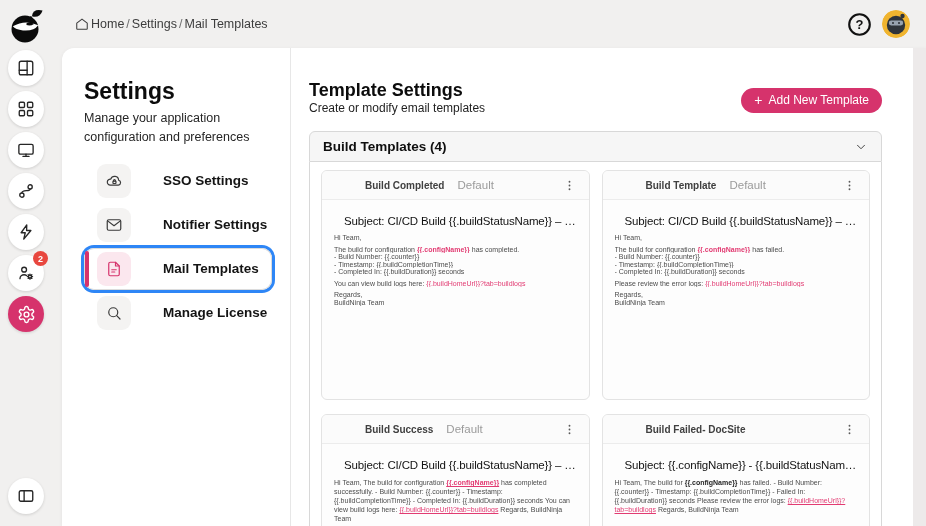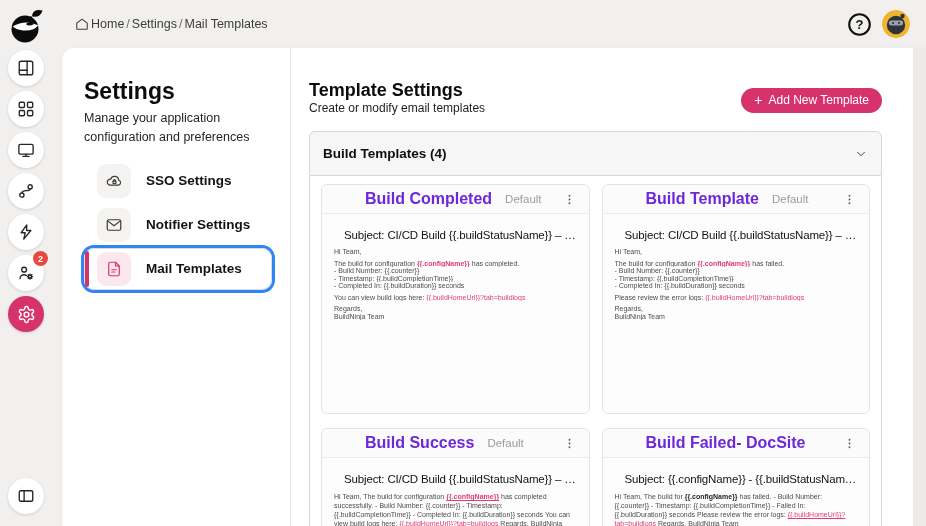--- a/index.html
+++ b/index.html
@@ -41,21 +41,21 @@
   
   .panel { position:absolute; left:62px; top:48px; right:0; bottom:0; background:#fff;
            border-radius:12px 0 0 0; box-shadow:0 1px 4px rgba(0,0,0,.06); display:flex; }
   .page-scrollbar { position:absolute; right:0; top:0; bottom:0; width:13px; background:#edeaea; z-index:2; }
 
   
   .settings-col { width:229px; flex-shrink:0; border-right:1px solid #e7e7e7; padding:30px 18px 0 22px; }
   .settings-title { font-size:23px; font-weight:700; color:#0c0c0c; }
   .settings-sub { font-size:12.5px; color:#262626; line-height:1.55; margin-top:4px; width:200px; }
   .nav { margin-top:12px; display:flex; flex-direction:column; gap:2px; }
-  .nav-item { height:42px; border-radius:10px; display:flex; align-items:center; gap:15px;
+  .nav-item { height:42px; border-radius:10px; display:flex; align-items:center; gap:32px;
               padding-left:13px; position:relative; cursor:pointer; background:transparent; border:none; text-align:right; }
   .chip { width:34px; height:34px; border-radius:9px; background:#f4f3f2; display:flex;
           align-items:center; justify-content:center; flex-shrink:0; }
   .chip svg { stroke:#3a3a3a; fill:none; stroke-width:1.6; stroke-linecap:round; stroke-linejoin:round; }
   .nav-label { font-size:13.5px; font-weight:600; color:#141414; }
   .nav-item.active { box-shadow:0 0 0 3px #2e86f6, inset 0 0 0 1px #dcdcdc; background:#fff; }
   .nav-item.active::before { content:""; position:absolute; left:1px; top:3px; bottom:3px;
                              width:4px; border-radius:3px; background:#d6336c; }
   .nav-item.active .chip { background:#fbe7ee; }
   .nav-item.active .chip svg { stroke:#d6336c; }
@@ -65,33 +65,33 @@
   .content-header { display:flex; justify-content:space-between; align-items:center; }
   .c-title { font-size:18px; font-weight:700; color:#0c0c0c; }
   .c-sub { font-size:12px; color:#1e1e1e; }
   .add-btn { background:#d6336c; color:#fff; height:25px; border-radius:14px; border:none;
              display:flex; align-items:center; gap:6px; padding:0 13px; font-size:12px;
              font-family:inherit; cursor:pointer; margin-top:5px; flex-shrink:0; }
   .add-btn .plus { font-size:14px; line-height:1; font-weight:400; }
 
   
   .accordion { margin-top:16px; }
-  .acc-header { height:45px; background:#f6f6f6; border:1px solid #d8d8d8; border-radius:6px 6px 0 0;
+  .acc-header { height:31px; background:#f6f6f6; border:1px solid #d8d8d8; border-radius:6px 6px 0 0;
                 display:flex; align-items:center; padding:8px 13px; cursor:pointer; }
   .acc-title { font-size:13.5px; font-weight:700; color:#0f0f0f; }
   .acc-chevron { margin-left:auto; }
   .acc-chevron svg { stroke:#444; fill:none; stroke-width:1.7; stroke-linecap:round; stroke-linejoin:round; }
   .acc-body { border:1px solid #d8d8d8; border-top:none; background:#fff; padding:8px 11px 11px;
               display:grid; grid-template-columns:1fr 1fr; gap:14px 12px; }
 
   
   .card { border:1px solid #e3e3e3; border-radius:6px; background:#fdfdfd; overflow:hidden; height:230px; }
   .card-head { height:29px; display:flex; align-items:center; padding:0 11px;
                border-bottom:1px solid #ececec; background:#fbfbfb; }
-  .card-name { font-size:16px; font-weight:700; color:#6d28d9;padding-left:32px; }
+  .card-name { font-size:10px; font-weight:700; color:#404040;padding-left:32px; }
   .card-badge { font-size:11.5px; color:#9b9b9b; margin-left:13px; }
   .kebab { margin-left:auto; background:transparent; border:none; padding:2px; cursor:pointer; display:flex; }
   .card-subject { font-size:11.5px; letter-spacing:-0.15px; color:#121212; margin:15px 12px 7px;
                   padding-left:10px; white-space:nowrap; overflow:hidden; text-overflow:ellipsis; }
   .card-body { margin:7px 12px; color:#4c4c4c; }
   .bline { font-size:7px; line-height:7.5px; white-space:nowrap; overflow:hidden; }
   .bline.blank { height:4px; }
   .bline.wrap { white-space:normal; overflow:visible; line-height:9px; }
   .seg-link { color:#e23b72; text-decoration:underline; cursor:pointer; }
   .seg-linkbold { color:#e23b72; text-decoration:underline; font-weight:700; cursor:pointer; }
@@ -231,20 +231,29 @@
         <span class="chip">
           <svg width="18" height="18" viewBox="0 0 24 24">
               <path d="M14 3H7a2 2 0 0 0-2 2v14a2 2 0 0 0 2 2h10a2 2 0 0 0 2-2V8z"></path>
               <path d="M14 3v5h5"></path>
               <line x1="9" y1="13" x2="15" y2="13"></line>
               <line x1="9" y1="16" x2="13" y2="16"></line>
             </svg>
         </span>
         <span class="nav-label">Mail Templates</span>
       </button>
+      <button class="nav-item">
+        <span class="chip">
+          <svg width="18" height="18" viewBox="0 0 24 24">
+              <circle cx="11" cy="11" r="6"></circle>
+              <line x1="15.6" y1="15.6" x2="20" y2="20"></line>
+            </svg>
+        </span>
+        <span class="nav-label">Manage License</span>
+      </button>
     </div>
   </div>
 
   <div class="content-col">
     <div class="content-header">
       <div>
         <div class="c-title">Template Settings</div>
         <div class="c-sub">Create or modify email templates</div>
       </div>
       <button class="add-btn">

